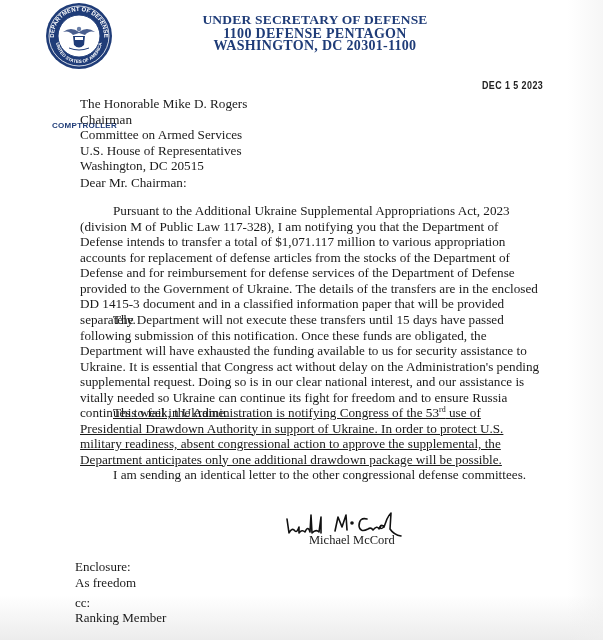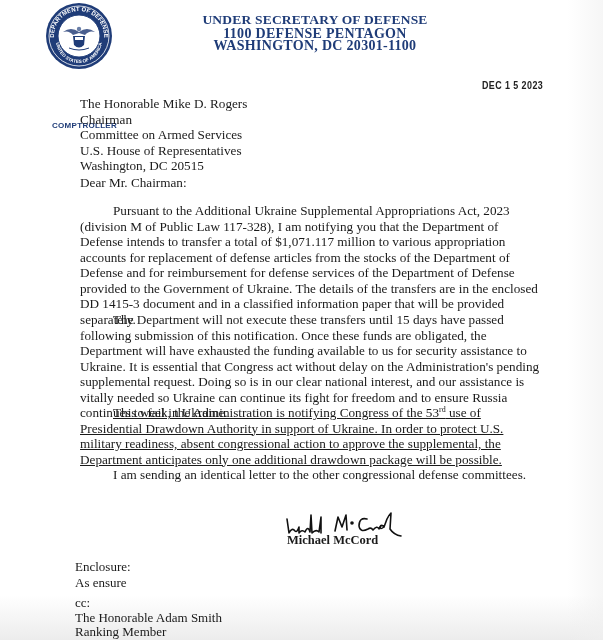--- a/index.html
+++ b/index.html
@@ -41,21 +41,21 @@
   .para {
     position: absolute; left: 80px; width: 460px; font-size: 13.2px; line-height: 15.5px;
     text-indent: 33px; text-align: left; margin: 0;
   }
   .p1 { top: 203px; }
   .p2 { top: 312px; }
   .p3 { top: 405px; text-decoration: underline; }
   .p4 { top: 467px; }
   sup { font-size: 8px; line-height: 0; }
   .signature { position: absolute; left: 283px; top: 505px; width: 130px; height: 36px; }
-  .signer { position: absolute; left: 287px; top: 533px; font-size: 12.5px; font-weight: bold; }
+  .signer { position: absolute; left: 309px; top: 533px; font-size: 12.5px; }
   .enclosure { position: absolute; left: 75px; top: 559px; font-size: 13px; line-height: 15.8px; }
   .cc { position: absolute; left: 75px; top: 596px; font-size: 13px; line-height: 14.6px; }
 </style>
 </head>
 <body>
 
 <div class="page">
   <div class="right-shade"></div>
 
   <svg class="seal" viewBox="0 0 68 68">
@@ -108,21 +108,20 @@
     <path d="M4 14 L6 28 Q9 22 12 26 Q14 28 16 22 L16 28 Q19 24 22 27 Q25 20 27 27 L28 10 L29 28 Q33 24 36 27 L38 12 L38 28" stroke="#111" stroke-width="1.6" fill="none" stroke-linecap="round" stroke-linejoin="round"></path>
     <path d="M52 26 L55 12 L59 22 L63 10 L64 25" stroke="#111" stroke-width="1.6" fill="none" stroke-linecap="round" stroke-linejoin="round"></path>
     <circle cx="69" cy="18" r="1.8" fill="#111"></circle>
     <path d="M84 14 Q76 12 76 21 Q77 28 85 24 Q88 22 90 25 Q94 20 96 24 Q98 18 101 22 L104 14 Q106 10 108 8 L107 24 Q111 30 118 31" stroke="#111" stroke-width="1.6" fill="none" stroke-linecap="round" stroke-linejoin="round"></path>
     <path d="M101 22 Q96 26 98 20" stroke="#111" stroke-width="1.4" fill="none"></path>
   </svg>
   <div class="signer">Michael McCord</div>
 
   <div class="enclosure">
     <div>Enclosure:</div>
-    <div>As ensure</div>
+    <div>As freedom</div>
   </div>
 
   <div class="cc">
     <div>cc:</div>
-    <div>The Honorable Adam Smith</div>
     <div>Ranking Member</div>
   </div>
 </div>
 
 </body></html>

